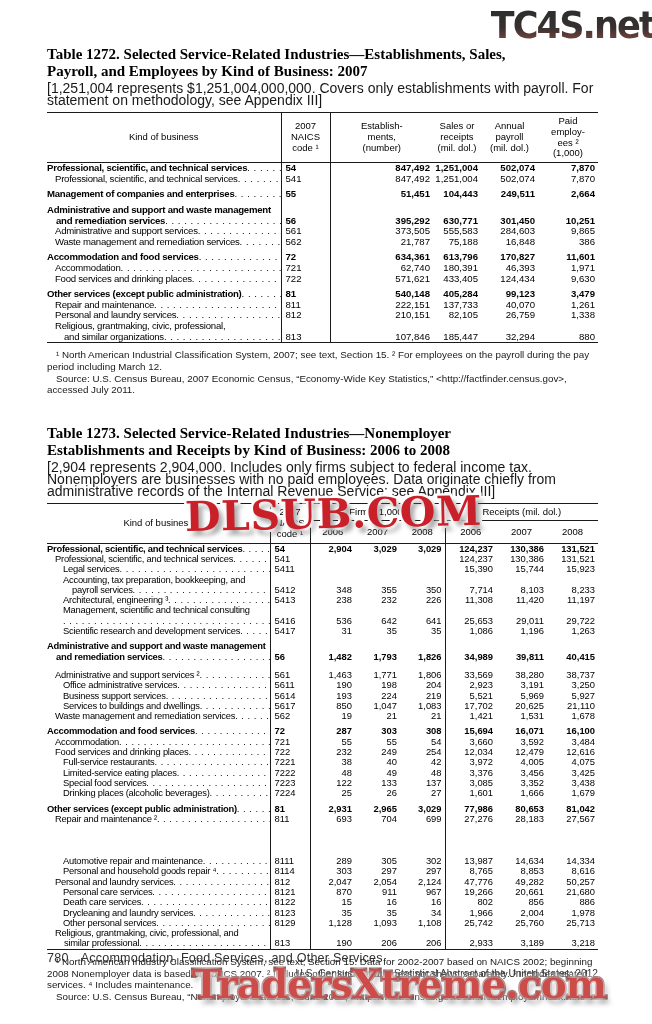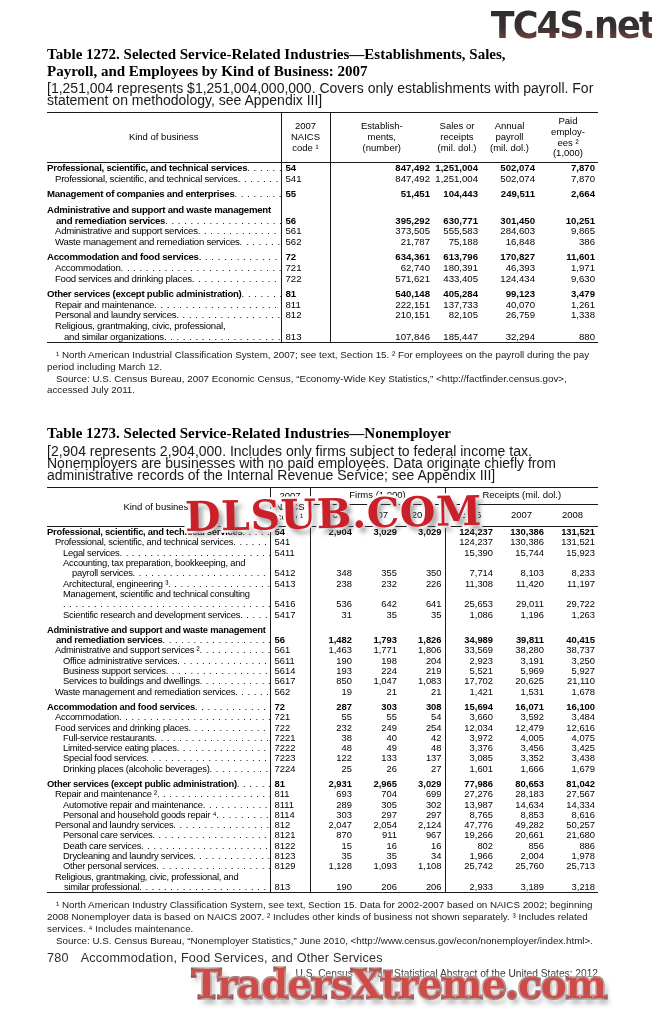--- a/index.html
+++ b/index.html
@@ -281,20 +281,21 @@
         </tbody>
     </table>
 
     <div class="footnotes">
       <p>¹ North American Industrial Classification System, 2007; see text, Section 15. ² For employees on the payroll during the pay period including March 12.</p>
       <p>Source: U.S. Census Bureau, 2007 Economic Census, “Economy-Wide Key Statistics,” &lt;http://factfinder.census.gov&gt;, accessed July 2011.</p>
     </div>
 
     <div class="tbl-title mt-1273">
       <div>Table 1273. Selected Service-Related Industries—Nonemployer</div>
+      <div>Establishments and Receipts by Kind of Business: 2006 to 2008</div>
     </div>
     <div class="note">[2,904 represents 2,904,000. Includes only firms subject to federal income tax. Nonemployers are businesses with no paid employees. Data originate chiefly from administrative records of the Internal Revenue Service; see Appendix III]</div>
 
     <table id="t1273">
       <colgroup>
         <col style="width:223px">
           <col style="width:40px">
         <col style="width:45px">
           <col style="width:45px">
           <col style="width:45px">
@@ -442,21 +443,21 @@
             <td class="code">56</td>
             <td class="val">1,482</td>
             <td class="val">1,793</td>
             <td class="val b-r">1,826</td>
             <td class="val">34,989</td>
             <td class="val">39,811</td>
             <td class="val">40,415</td>
           </tr>
           <tr>
             <td class="lbl">
-              <div class="lead" style="padding-left: 8px;">
+              <div class="lead" style="padding-left: 8px; margin-top: 8px;">
                 <span class="t">Administrative and support services ²</span>
                 <span class="dots"></span>
               </div>
             </td>
             <td class="code">561</td>
             <td class="val">1,463</td>
             <td class="val">1,771</td>
             <td class="val b-r">1,806</td>
             <td class="val">33,569</td>
             <td class="val">38,280</td>
@@ -652,21 +653,21 @@
             <td class="code">811</td>
             <td class="val">693</td>
             <td class="val">704</td>
             <td class="val b-r">699</td>
             <td class="val">27,276</td>
             <td class="val">28,183</td>
             <td class="val">27,567</td>
           </tr>
           <tr>
             <td class="lbl">
-              <div class="lead" style="padding-left: 16px;">
+              <div class="lead" style="padding-left: 16px; margin-top: 32px;">
                 <span class="t">Automotive repair and maintenance</span>
                 <span class="dots"></span>
               </div>
             </td>
             <td class="code">8111</td>
             <td class="val">289</td>
             <td class="val">305</td>
             <td class="val b-r">302</td>
             <td class="val">13,987</td>
             <td class="val">14,634</td>

